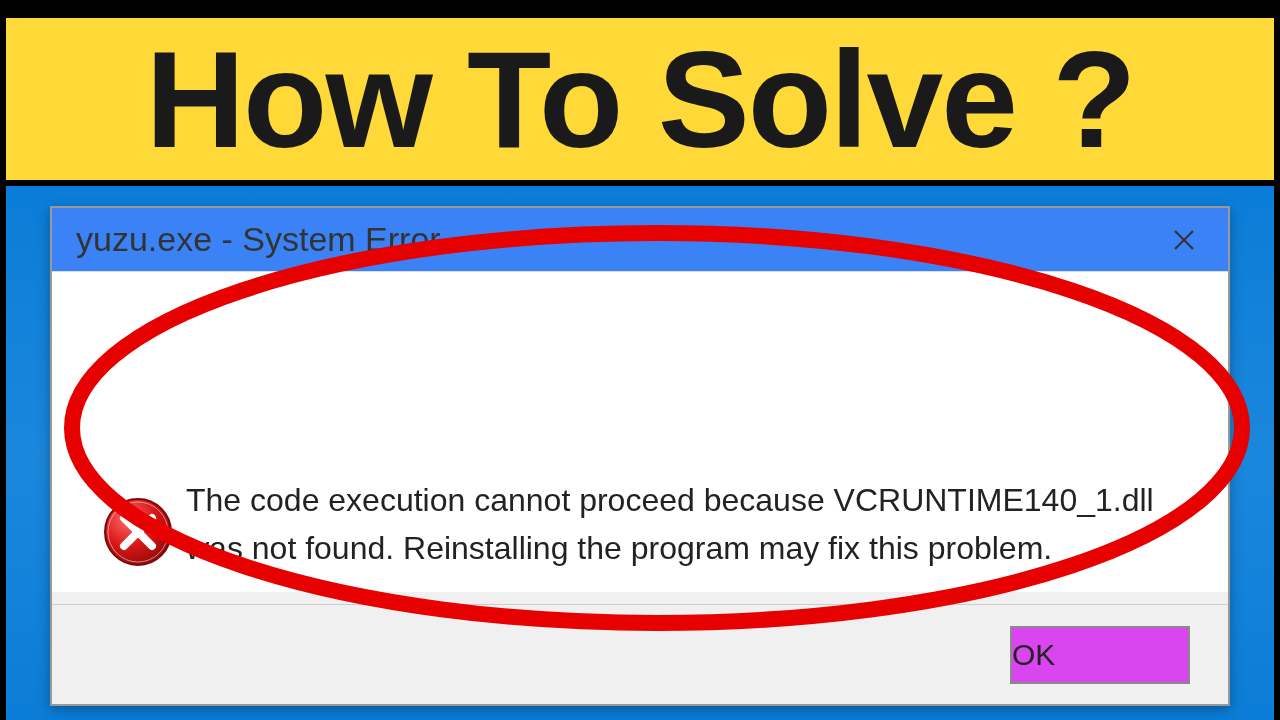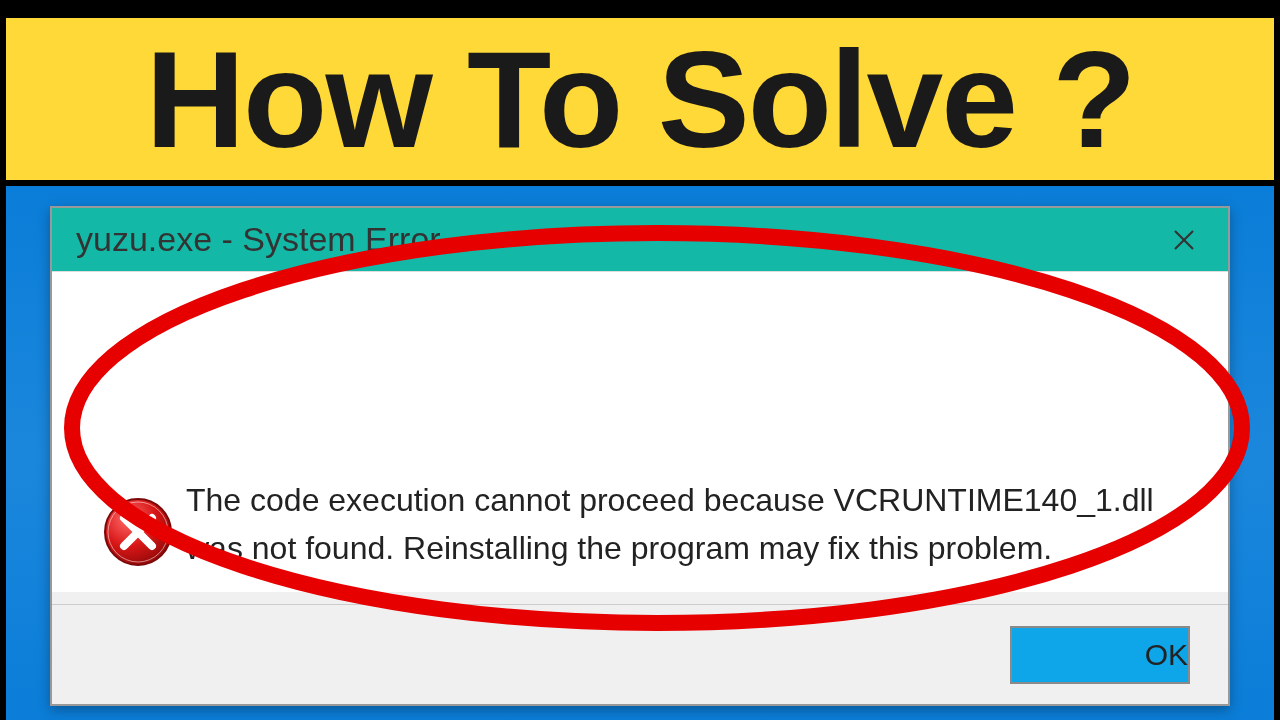--- a/index.html
+++ b/index.html
@@ -46,21 +46,21 @@
     .dialog {
       width: 1180px;
       height: 500px;
       background: #f0f0f0;
       border: 2px solid #999;
       position: relative;
       box-shadow: 0 4px 12px rgba(0,0,0,0.3);
     }
     .titlebar {
       height: 64px;
-      background: #14b8a6;
+      background: #3b82f6;
       display: flex;
       align-items: center;
       justify-content: space-between;
       padding: 0 16px 0 24px;
       border-bottom: 1px solid #ddd;
     }
     .title-text {
       font-size: 34px;
       color: #333;
       font-weight: 400;
@@ -102,28 +102,28 @@
       background: #f0f0f0;
       display: flex;
       align-items: center;
       justify-content: flex-end;
       padding: 0 38px;
       border-top: 1px solid #ccc;
     }
     .ok-button {
       width: 180px;
       height: 58px;
-      background: #0ea5e9;
+      background: #d946ef;
       border: 2px solid #8a8a8a;
       font-size: 30px;
       color: #222;
       cursor: pointer;
       display: flex;
       align-items: center;
-      justify-content: flex-end;
+      justify-content: flex-start;
     }
     .highlight-circle {
       position: absolute;
       top: 5px;
       left: 5px;
       width: 1200px;
       height: 430px;
       pointer-events: none;
     }
   </style>

